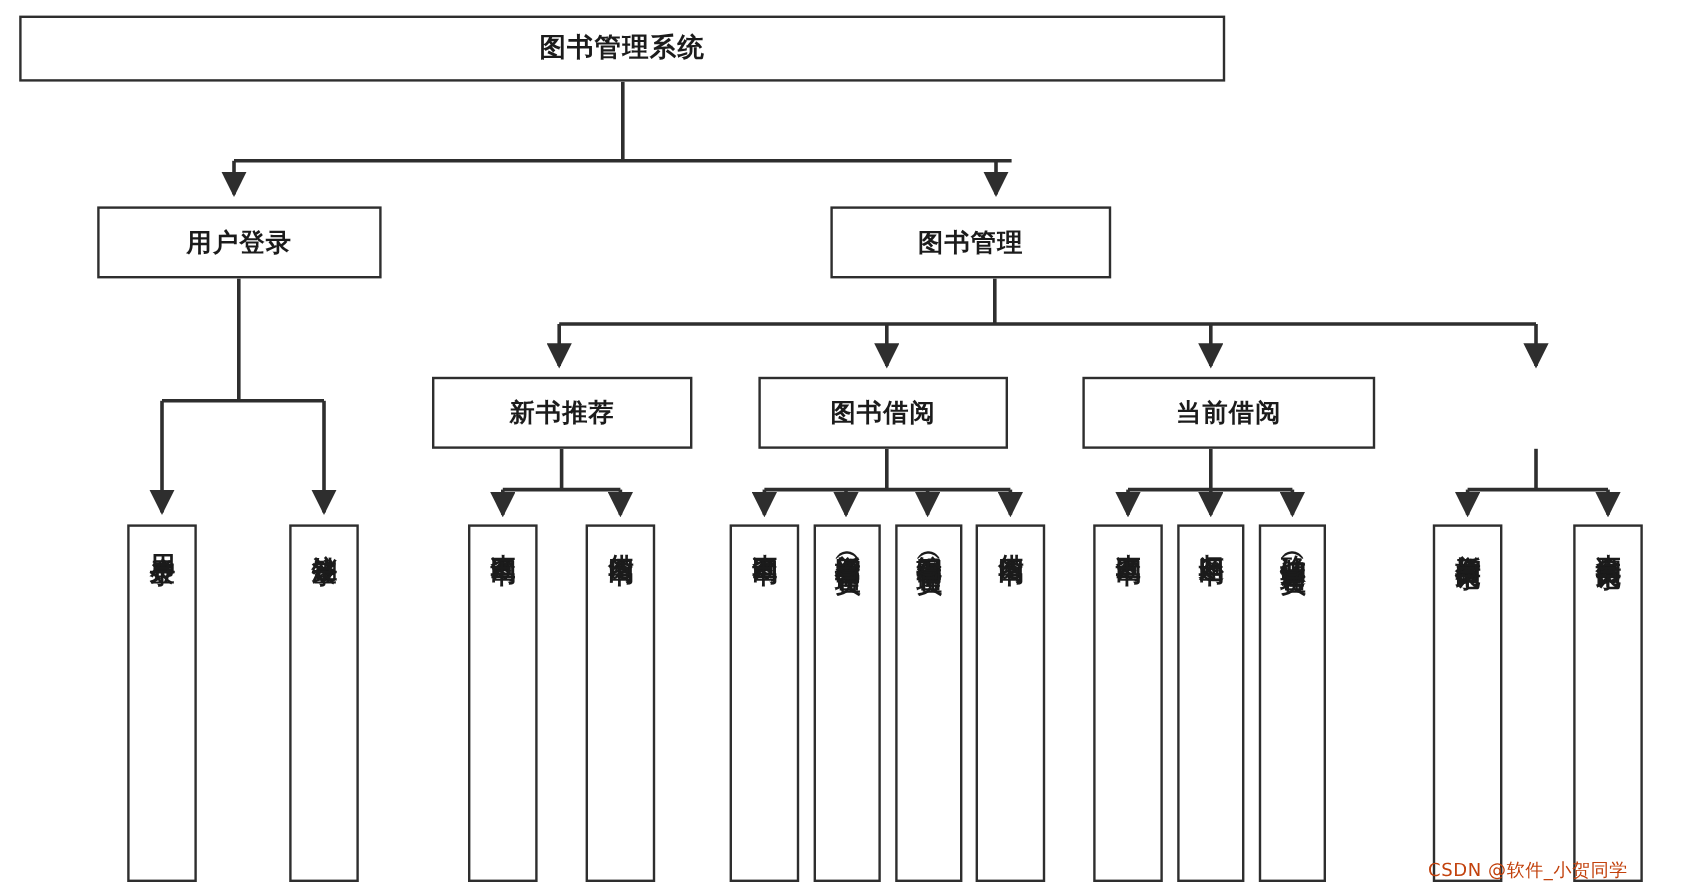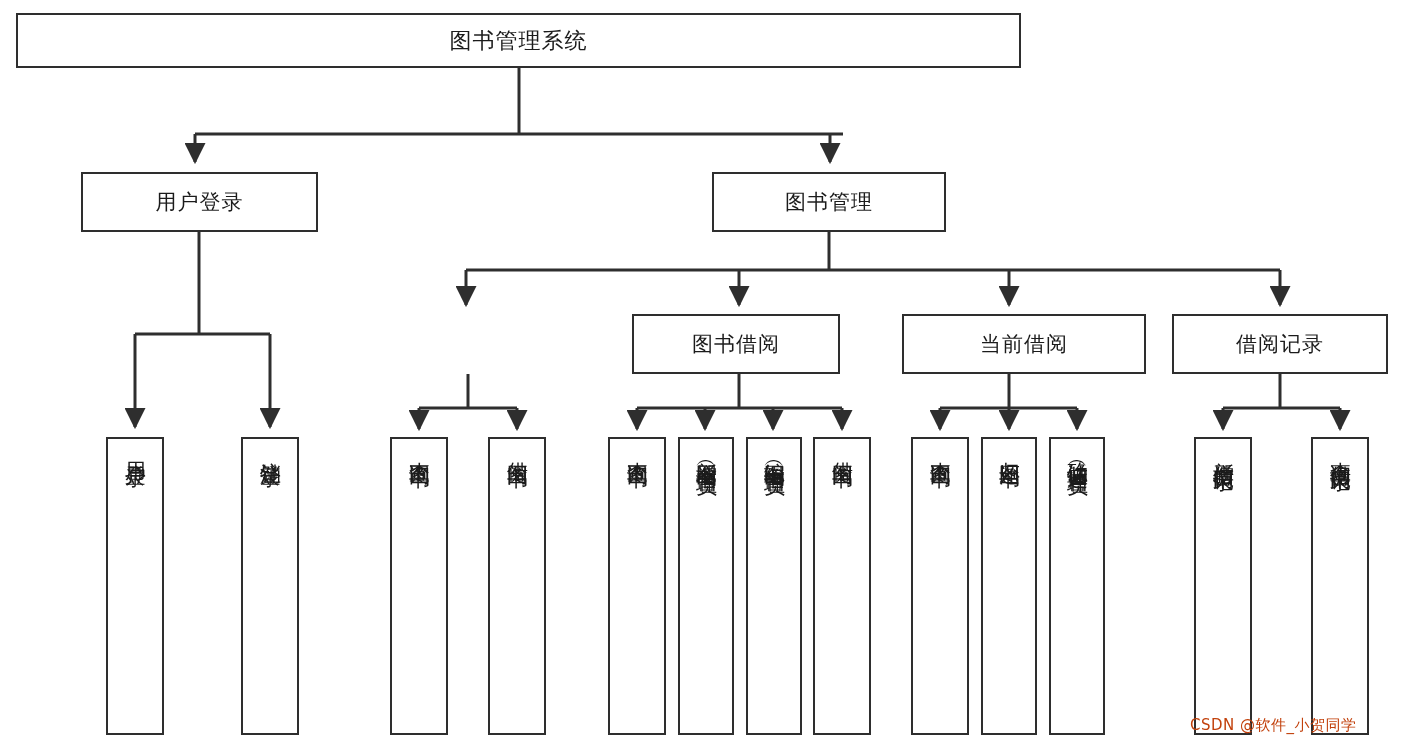--- a/index.html
+++ b/index.html
@@ -35,20 +35,21 @@
     align-items: center;
     justify-content: center;
     color: #1b1b1b;
     z-index: 2;
   }
   .node-label {
     display: block;
     text-align: center;
     line-height: 1.15;
     white-space: nowrap;
+    font-weight: bold;
   }
   .node.horizontal .node-label {
     font-size: 21px;
     letter-spacing: 1px;
   }
   .node.vertical {
     align-items: flex-start;
     justify-content: center;
     padding-top: 6px;
   }
@@ -130,36 +131,36 @@
   </svg>
 
   <div class="node horizontal" id="root-node" style="left:16px; top:13px; width:1005px; height:55px;">
     <span class="node-label">图书管理系统</span>
   </div>
 
   <div class="node horizontal" style="left:81px; top:172px; width:237px; height:60px;">
     <span class="node-label">用户登录</span>
   </div>
 
-  <div class="node horizontal" style="left:712px; top:172px; width:234px; height:60px;">
+  <div class="node horizontal" style="left:692px; top:172px; width:234px; height:60px;">
     <span class="node-label">图书管理</span>
   </div>
 
+  <div class="node horizontal" style="left:360px; top:314px; width:217px; height:60px;">
+    <span class="node-label">新书推荐</span>
+  </div>
 
   <div class="node horizontal" style="left:632px; top:314px; width:208px; height:60px;">
     <span class="node-label">图书借阅</span>
   </div>
 
   <div class="node horizontal" style="left:902px; top:314px; width:244px; height:60px;">
     <span class="node-label">当前借阅</span>
   </div>
 
-  <div class="node horizontal" style="left:1172px; top:314px; width:216px; height:60px;">
-    <span class="node-label">借阅记录</span>
-  </div>
 
   <div class="node vertical" style="left:106px; top:437px; width:58px; height:298px;">
     <span class="node-label">用户登录</span>
   </div>
 
   <div class="node vertical" style="left:241px; top:437px; width:58px; height:298px;">
     <span class="node-label">注销登录</span>
   </div>
 
   <div class="node vertical" style="left:390px; top:437px; width:58px; height:298px;">

